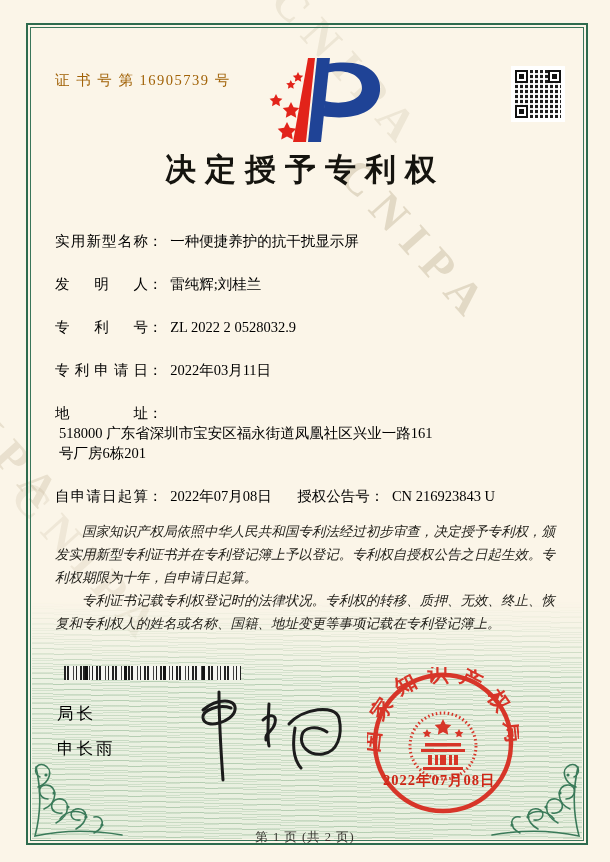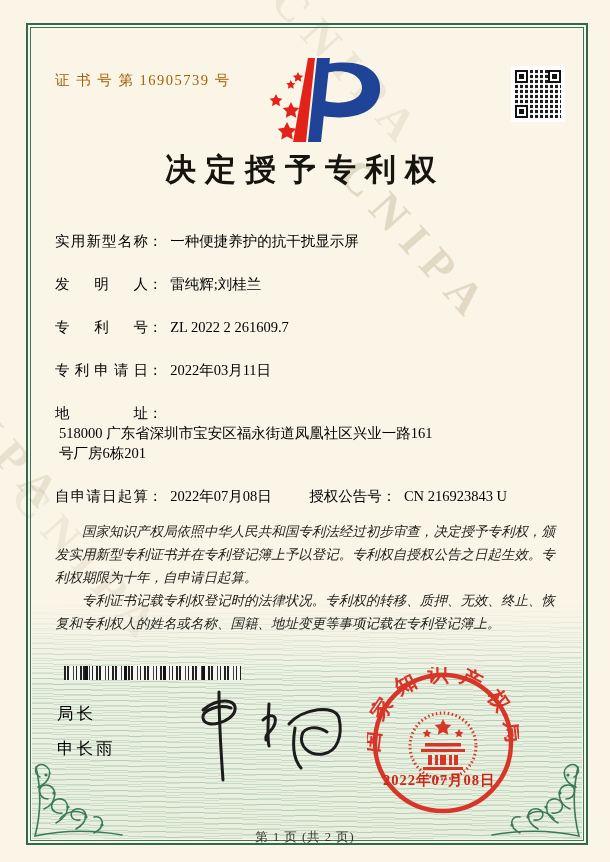--- a/index.html
+++ b/index.html
@@ -52,21 +52,21 @@
   .title { position:absolute; left:0; top:149px; width:100%; text-align:center;
            font-size:31px; font-weight:bold; letter-spacing:9px; color:#15140f; }
 
   .fields { position:absolute; left:55px; top:231px; width:496px; font-size:14.5px; color:#000000; }
   .frow { margin-bottom:23px; line-height:20px; }
   .frow.addr { }
   .f-label { display:inline-block; width:93px; text-align:justify; text-align-last:justify; vertical-align:top; }
   .f-label.natural { width:auto; text-align:left; text-align-last:auto; }
   .f-colon { vertical-align:top; }
   .f-value { display:inline-block; max-width:384px; vertical-align:top; margin-left:4px; }
-  .pair2 { margin-left:34px; }
+  .pair2 { margin-left:22px; }
 
   .paras { position:absolute; left:55px; top:520px; width:500px; font-size:13.5px; line-height:23px;
            color:#23221c; font-style:italic; text-align:justify; }
   .paras p { text-indent:2em; }
 
   .barcode { position:absolute; left:64px; top:666px; width:177px; height:14px;
      background:
        repeating-linear-gradient(90deg, transparent 0 21px, #111 21px 24px, transparent 24px 39px),
        repeating-linear-gradient(90deg,#222 0 2px,#f6f6f2 2px 3px,#222 3px 5px,#f6f6f2 5px 9px,#444 9px 10px,#f6f6f2 10px 12px,#222 12px 13px,#f6f6f2 13px 16px); }
 
@@ -166,21 +166,21 @@
       <div class="frow">
         <span class="f-label">实用新型名称</span><span class="f-colon">：</span>
         <span class="f-value">一种便捷养护的抗干扰显示屏</span>
       </div>
       <div class="frow">
         <span class="f-label">发明人</span><span class="f-colon">：</span>
         <span class="f-value">雷纯辉;刘桂兰</span>
       </div>
       <div class="frow">
         <span class="f-label">专利号</span><span class="f-colon">：</span>
-        <span class="f-value">ZL 2022 2 261609.7</span>
+        <span class="f-value">ZL 2022 2 0528032.9</span>
       </div>
       <div class="frow">
         <span class="f-label">专利申请日</span><span class="f-colon">：</span>
         <span class="f-value">2022年03月11日</span>
       </div>
       <div class="frow addr">
         <span class="f-label">地址</span><span class="f-colon">：</span>
         <span class="f-value">518000 广东省深圳市宝安区福永街道凤凰社区兴业一路161号厂房6栋201</span>
       </div>
       <div class="frow">

